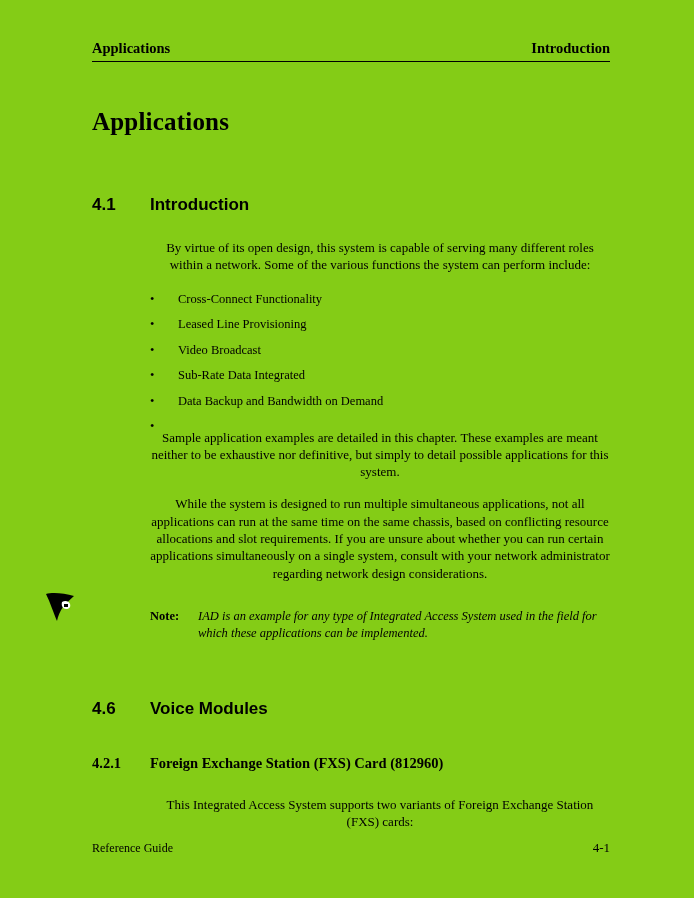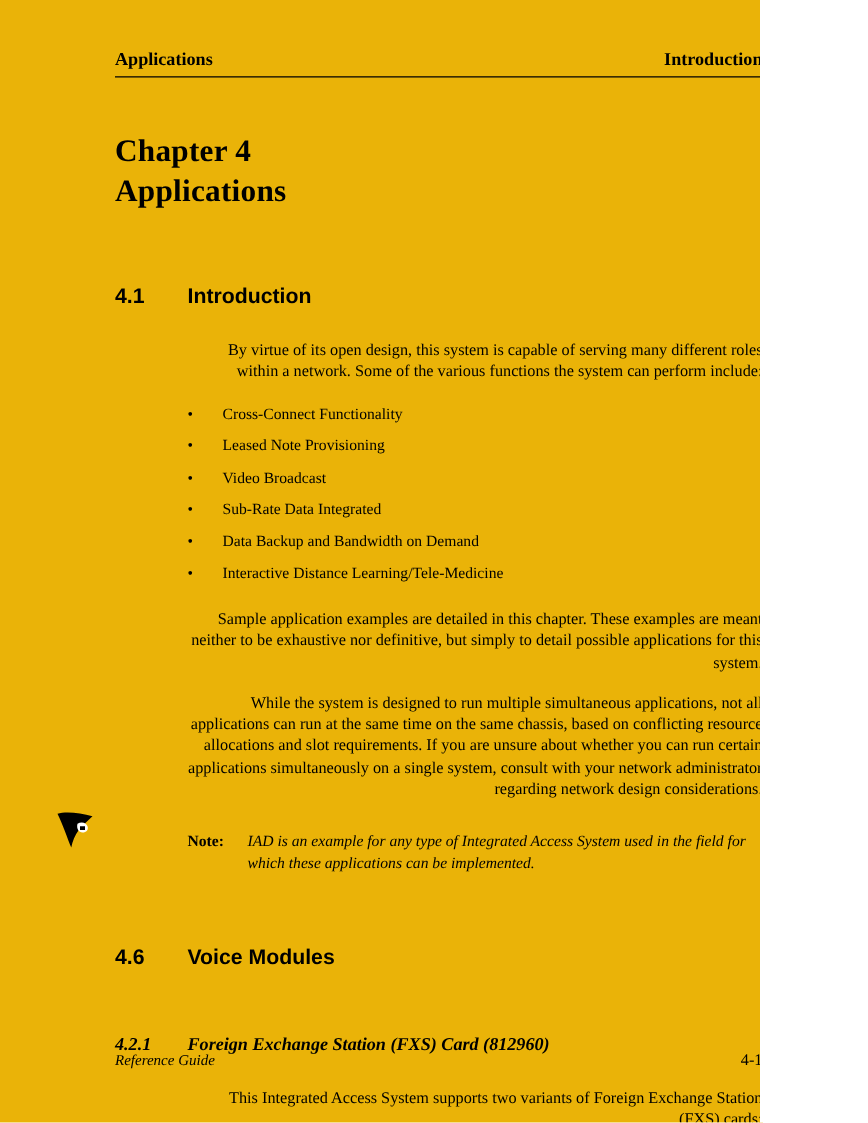--- a/index.html
+++ b/index.html
@@ -2,23 +2,23 @@
 <html><head>
 <meta charset="utf-8">
 <style>
   html, body {
     margin: 0;
     padding: 0;
     background: #ffffff;
   }
   .page {
     position: relative;
-    width: 608px;
+    width: 694px;
     height: 898px;
-    background: #eab308;
+    background: #84cc16;
     font-family: "Liberation Serif", serif;
     color: #000000;
     overflow: hidden;
   }
   .content {
     position: absolute;
     left: 92px;
     top: 40px;
     width: 518px;
   }
@@ -62,40 +62,39 @@
   .h1 .txt {
     flex: 1;
   }
   .h1.sans .txt, .h1.sans .num {
     font-family: "Liberation Sans", sans-serif;
     font-size: 17px;
   }
   
   .h2 {
     display: flex;
-    margin-top: 52px;
+    margin-top: 36px;
     font-weight: bold;
     font-size: 14.5px;
-    font-style: italic;
   }
   .h2 .num {
     width: 58px;
     flex: 0 0 58px;
   }
   .h2 .txt { flex: 1; }
   
   .body-block {
     margin-left: 58px;
     width: 460px;
   }
   p.para {
     font-size: 13px;
     line-height: 1.33;
     margin: 0 0 15px 0;
-    text-align: right;
+    text-align: center;
   }
   p.para.first { margin-top: 24px; }
   ul.bullets {
     list-style: none;
     margin: 18px 0 20px 0;
     padding: 0;
   }
   ul.bullets li {
     position: relative;
     font-size: 12.5px;
@@ -139,73 +138,71 @@
   .footer {
     position: absolute;
     left: 92px;
     top: 840px;
     width: 518px;
     display: flex;
     justify-content: space-between;
     align-items: baseline;
     font-size: 12px;
   }
-  .footer .left { font-style: italic; }
+  .footer .left { }
   .footer .right { font-size: 13px; }
 </style>
 </head>
 <body>
 
 <div class="page">
 
   <div class="content">
 
     <div class="running-header">
       <span>Applications</span>
       <span>Introduction</span>
     </div>
     <div class="header-rule"></div>
 
     <div class="chapter-title">
-      <div>Chapter 4</div>
       <div>Applications</div>
     </div>
 
     <div class="h1 sans">
       <span class="num">4.1</span>
       <span class="txt">Introduction</span>
     </div>
 
     <div class="body-block">
       <p class="para first">By virtue of its open design, this system is capable of serving many different roles within a network. Some of the various functions the system can perform include:</p>
 
       <ul class="bullets">
         <li>
           <span class="bullet-dot">•</span>
           <span>Cross-Connect Functionality</span>
         </li>
         <li>
           <span class="bullet-dot">•</span>
-          <span>Leased Note Provisioning</span>
+          <span>Leased Line Provisioning</span>
         </li>
         <li>
           <span class="bullet-dot">•</span>
           <span>Video Broadcast</span>
         </li>
         <li>
           <span class="bullet-dot">•</span>
           <span>Sub-Rate Data Integrated</span>
         </li>
         <li>
           <span class="bullet-dot">•</span>
           <span>Data Backup and Bandwidth on Demand</span>
         </li>
         <li>
           <span class="bullet-dot">•</span>
-          <span>Interactive Distance Learning/Tele-Medicine</span>
         </li>
       </ul>
 
       <p class="para">Sample application examples are detailed in this chapter. These examples are meant neither to be exhaustive nor definitive, but simply to detail possible applications for this system.</p>
       <p class="para">While the system is designed to run multiple simultaneous applications, not all applications can run at the same time on the same chassis, based on conflicting resource allocations and slot requirements. If you are unsure about whether you can run certain applications simultaneously on a single system, consult with your network administrator regarding network design considerations.</p>
     </div>
 
     <div class="note-wrap">
       <div class="note-icon">
         <svg viewBox="0 0 40 34" width="40" height="34" aria-hidden="true">

